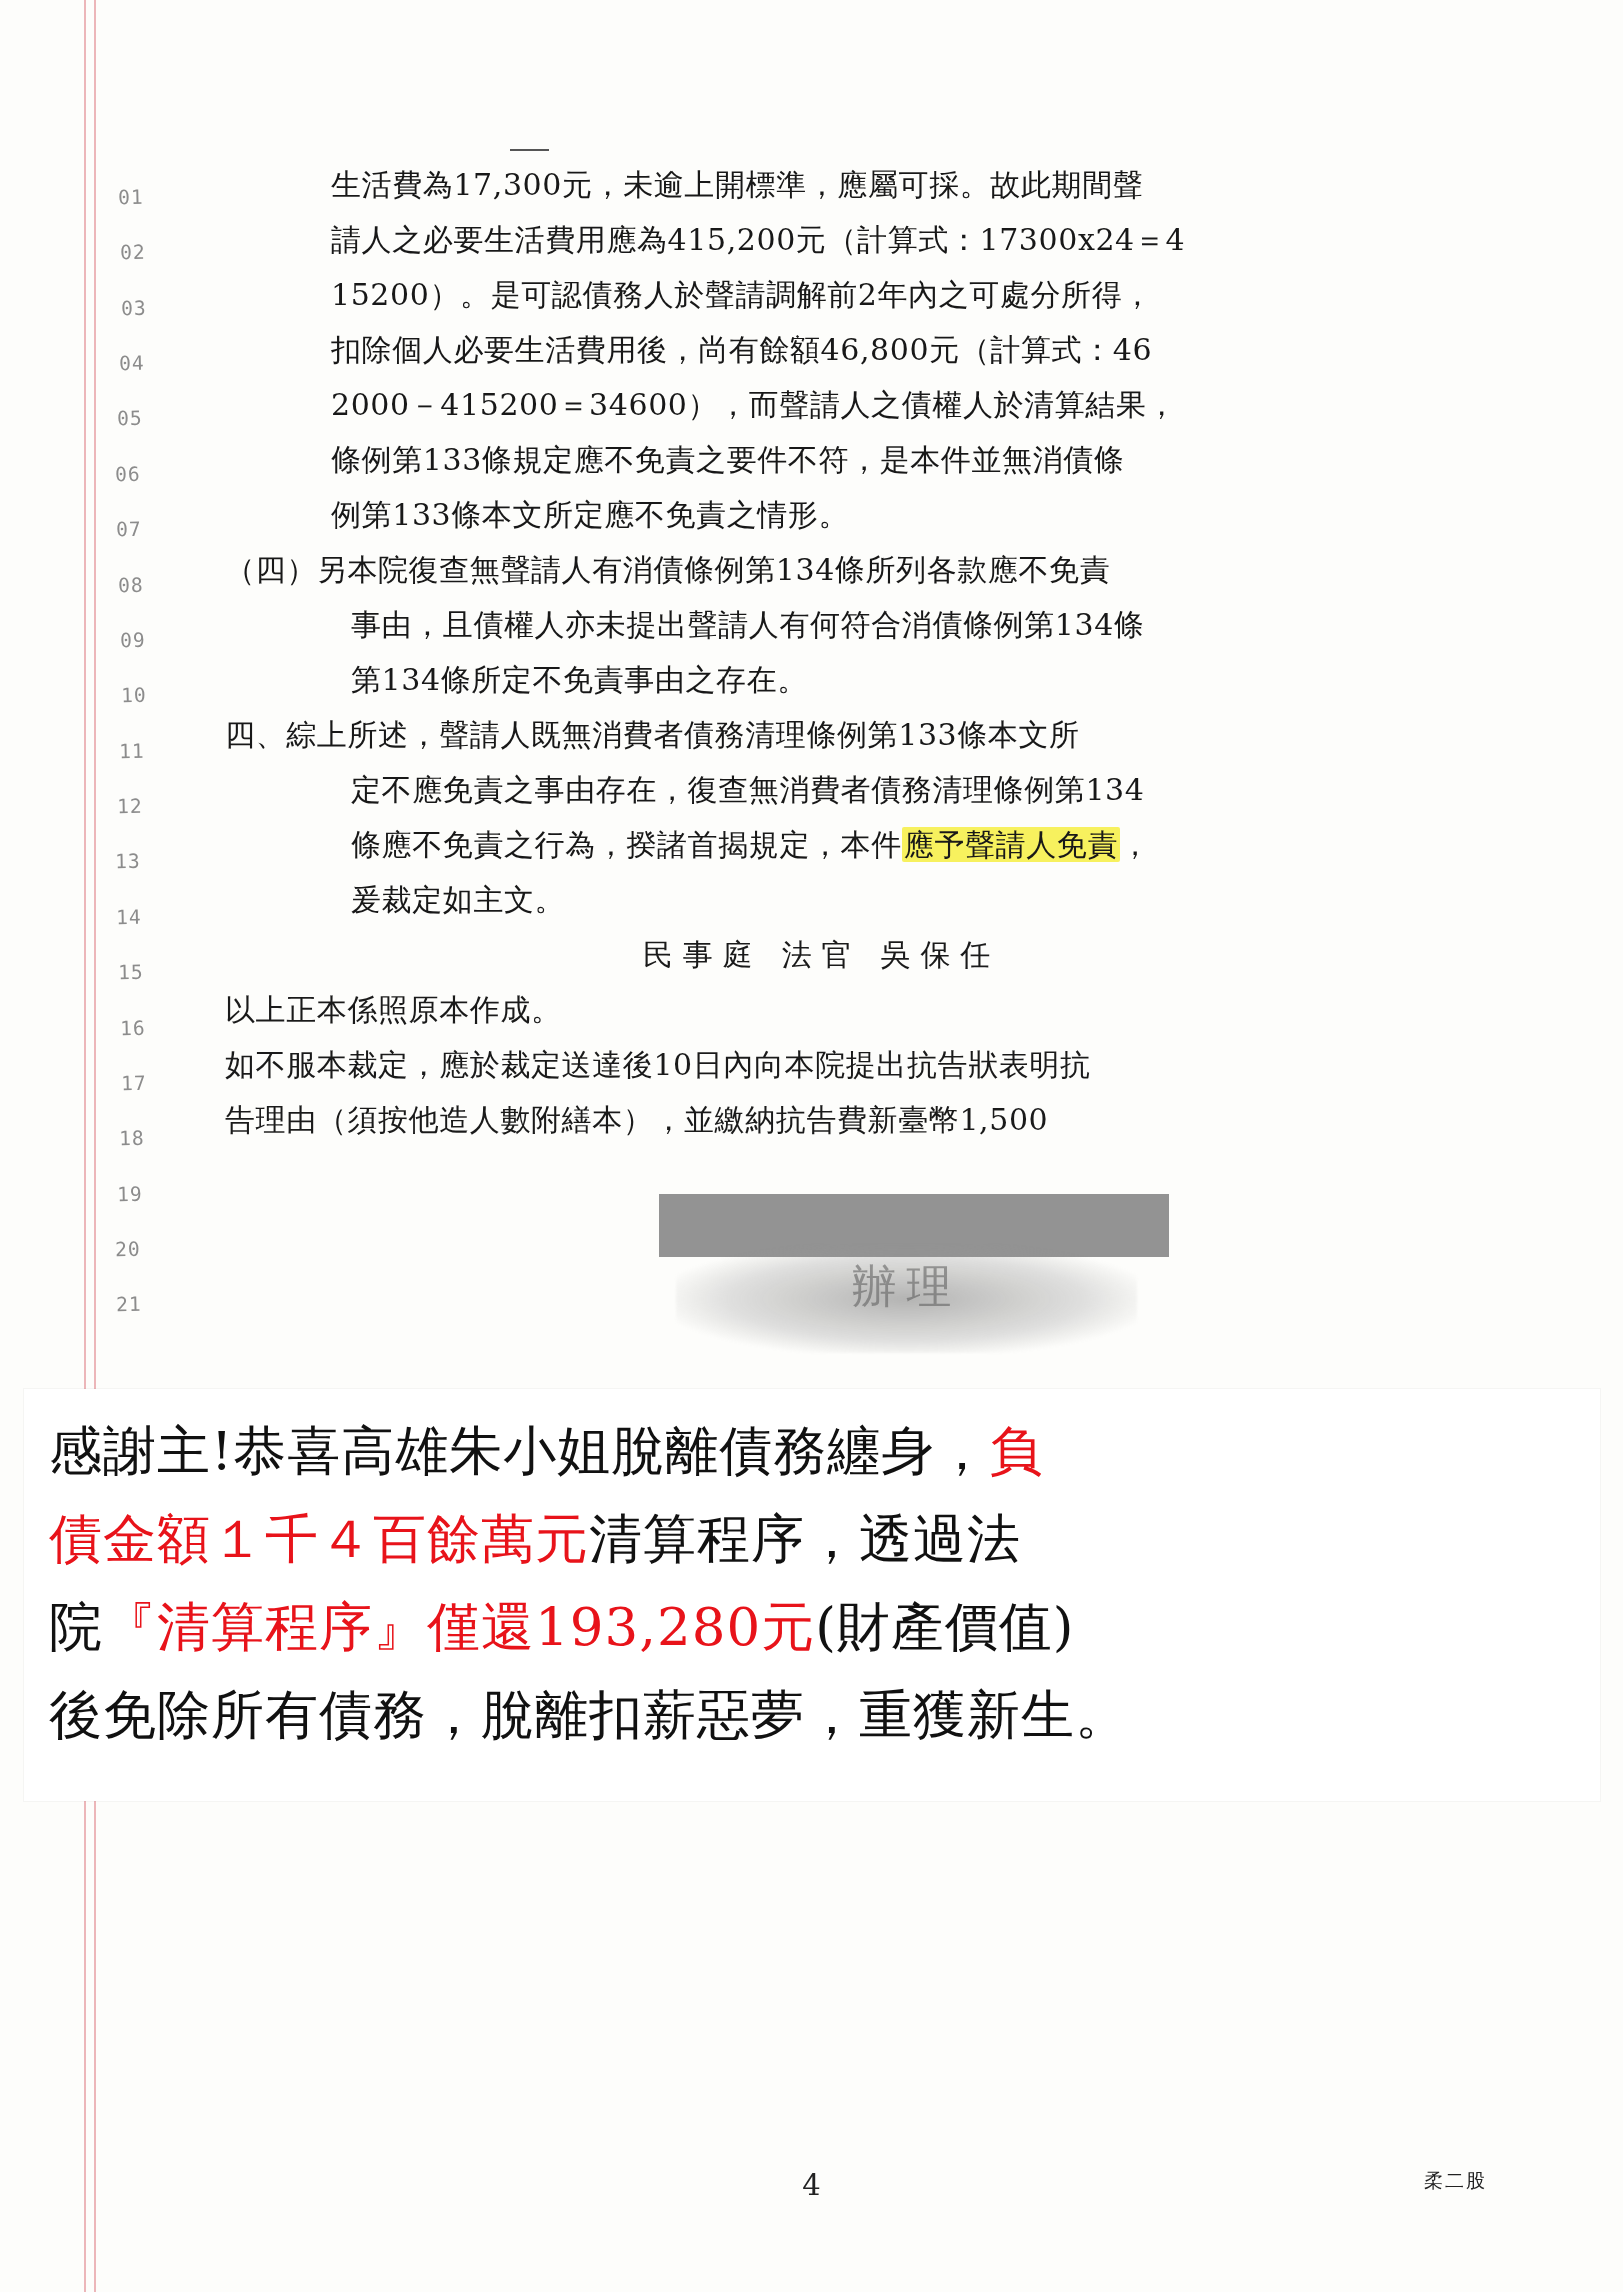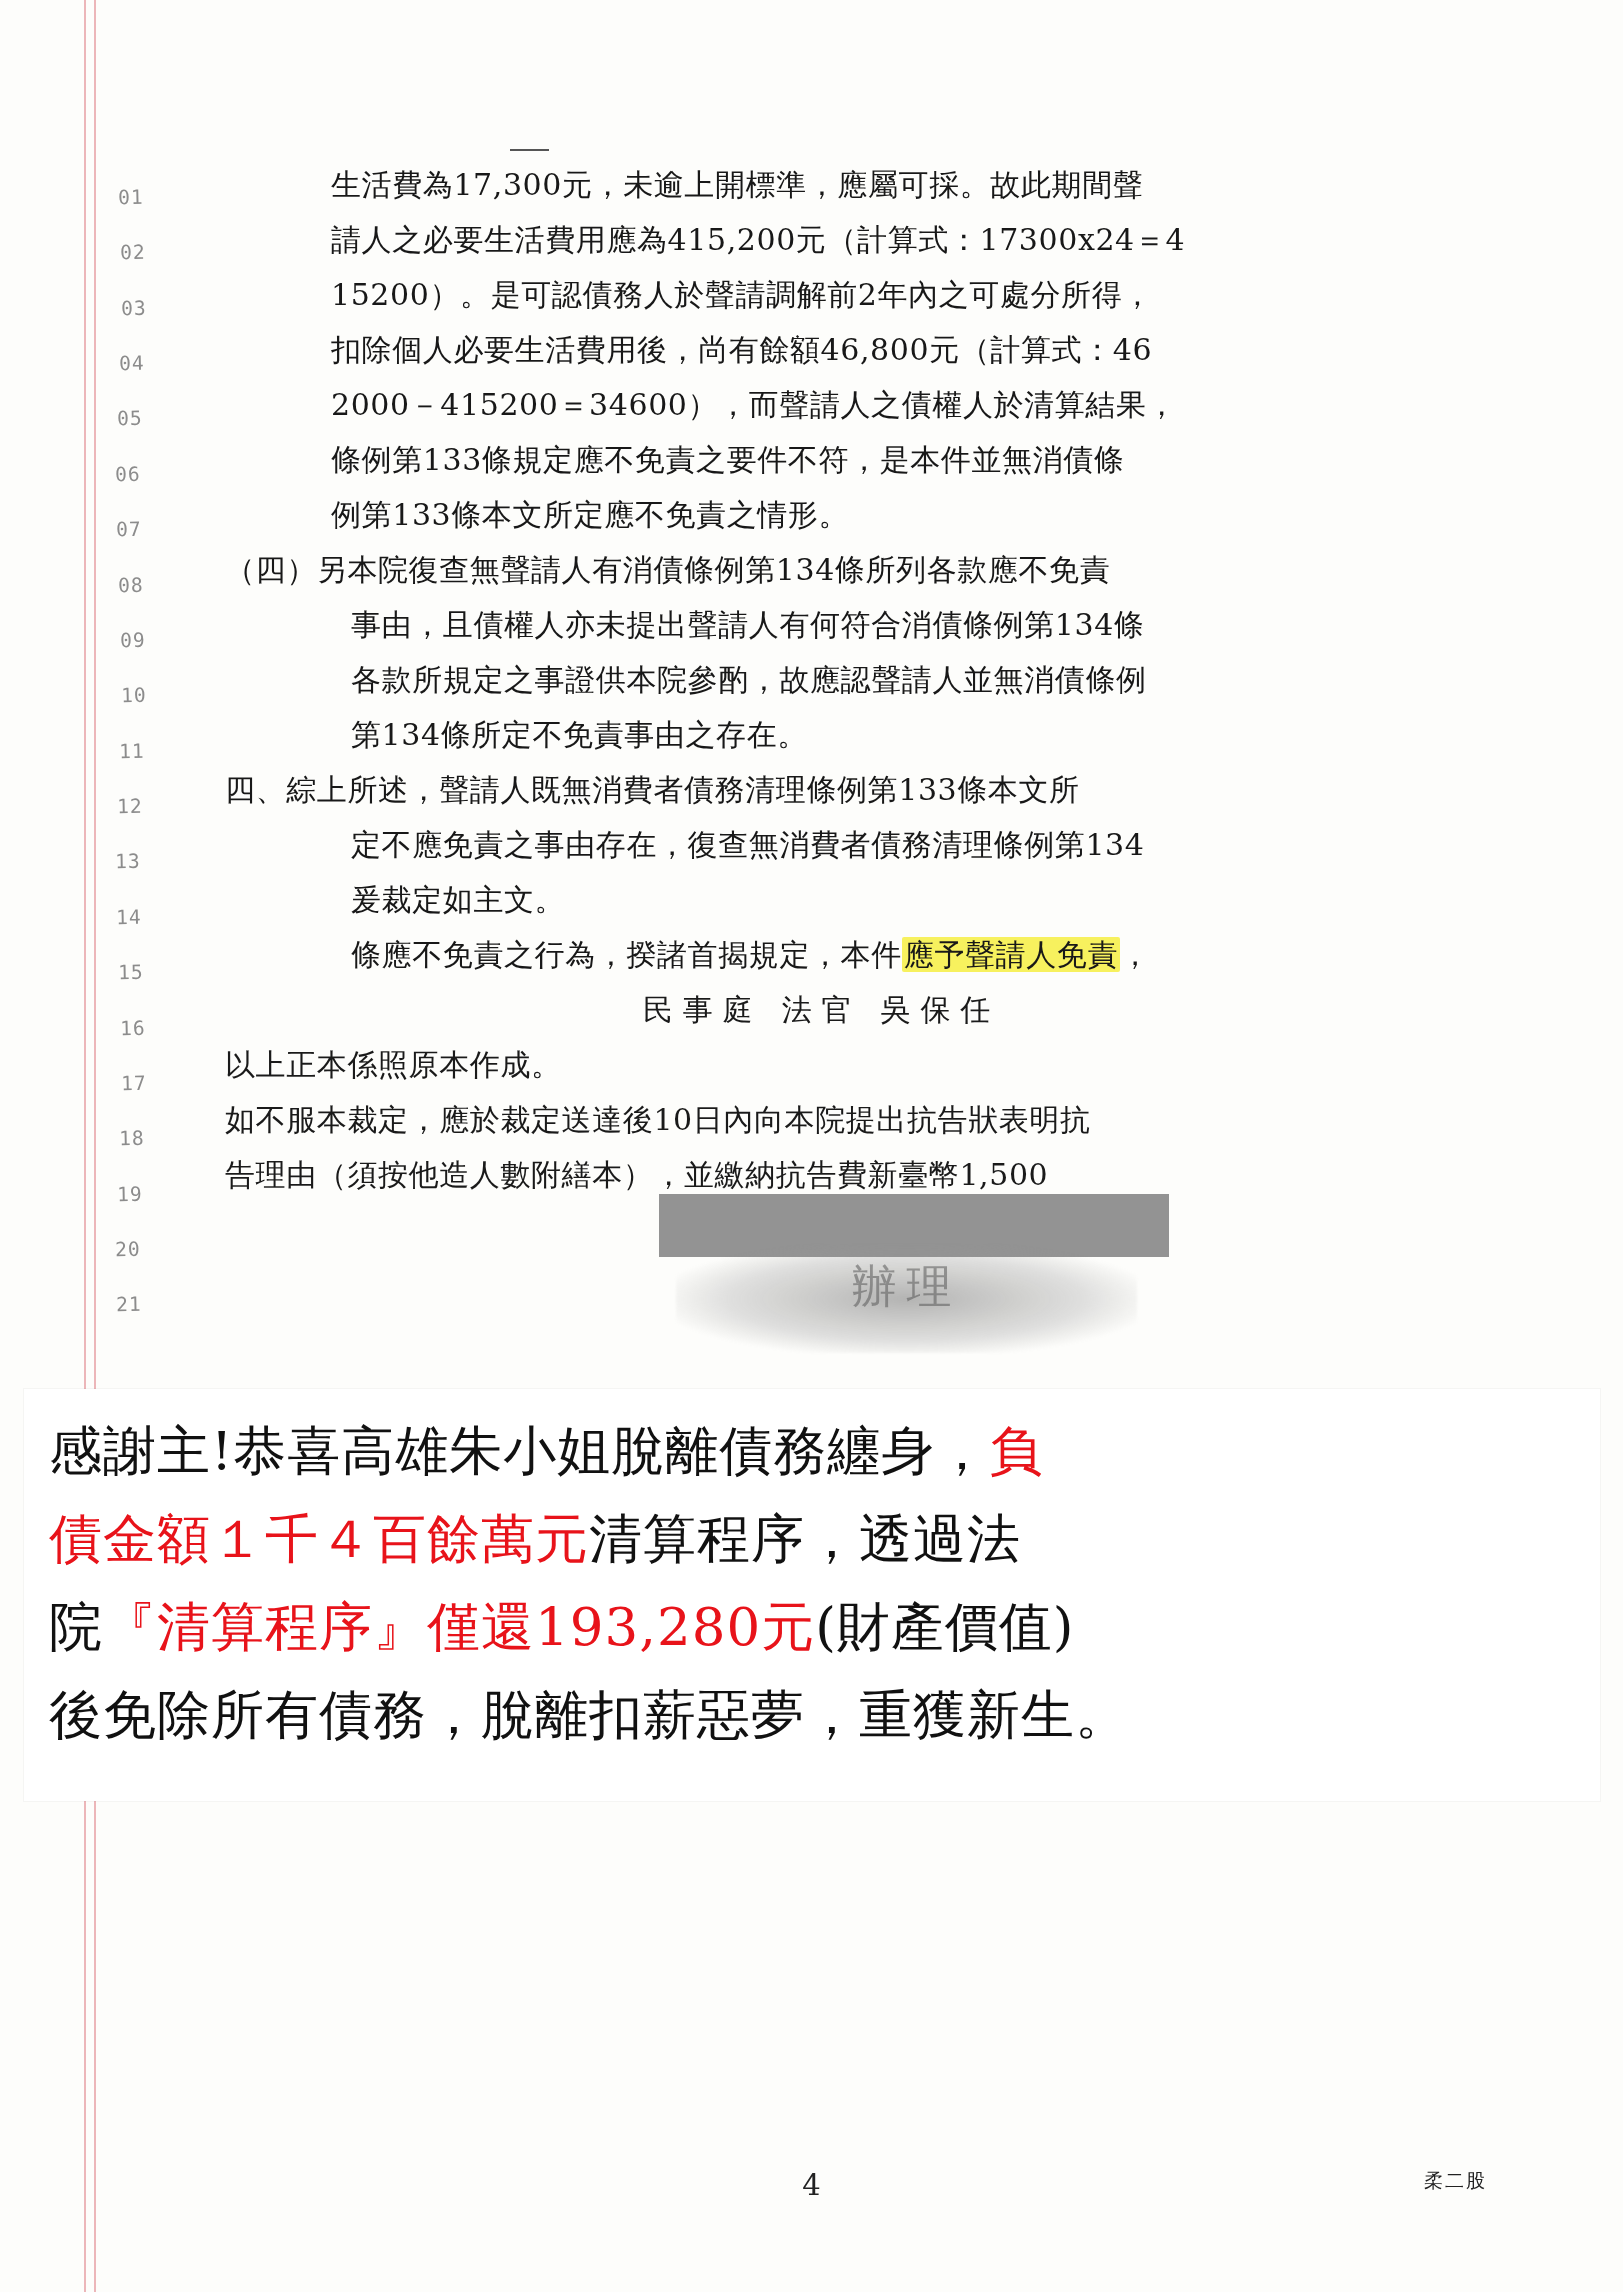--- a/index.html
+++ b/index.html
@@ -215,26 +215,25 @@
   <div class="doc-body" id="doc-body">
       <div class="doc-line indent-2"><span>生活費為17,300元，未逾上開標準，應屬可採。故此期間聲</span></div>
       <div class="doc-line indent-2"><span>請人之必要生活費用應為415,200元（計算式：17300x24＝4</span></div>
       <div class="doc-line indent-2"><span>15200）。是可認債務人於聲請調解前2年內之可處分所得，</span></div>
       <div class="doc-line indent-2"><span>扣除個人必要生活費用後，尚有餘額46,800元（計算式：46</span></div>
       <div class="doc-line indent-2"><span>2000－415200＝34600），而聲請人之債權人於清算結果，</span></div>
       <div class="doc-line indent-2"><span>條例第133條規定應不免責之要件不符，是本件並無消債條</span></div>
       <div class="doc-line indent-2"><span>例第133條本文所定應不免責之情形。</span></div>
       <div class="doc-line" style="padding-left: 0px; margin-left: -55px;"><span>（四）另本院復查無聲請人有消債條例第134條所列各款應不免責</span></div>
       <div class="doc-line indent-3"><span>事由，且債權人亦未提出聲請人有何符合消債條例第134條</span></div>
-      <div class="doc-line indent-3"><span>各款所規定之事證供本院參酌，故應認聲請人並無消債條例</span></div>
       <div class="doc-line indent-3"><span>第134條所定不免責事由之存在。</span></div>
       <div class="doc-line" style="padding-left: 0px; margin-left: -55px;"><span>四、綜上所述，聲請人既無消費者債務清理條例第133條本文所</span></div>
       <div class="doc-line indent-3"><span>定不應免責之事由存在，復查無消費者債務清理條例第134</span></div>
+      <div class="doc-line indent-3"><span>條應不免責之行為，揆諸首揭規定，本件</span><span class="hl">應予聲請人免責</span><span>，</span></div>
       <div class="doc-line indent-3"><span>爰裁定如主文。</span></div>
-      <div class="doc-line indent-3"><span>條應不免責之行為，揆諸首揭規定，本件</span><span class="hl">應予聲請人免責</span><span>，</span></div>
       <div class="judge-line">民事庭 法官 吳保任</div>
       <div class="tail-line" style="margin-left: -55px;">以上正本係照原本作成。</div>
       <div class="tail-line" style="margin-left: -55px;">如不服本裁定，應於裁定送達後10日內向本院提出抗告狀表明抗</div>
       <div class="tail-line" style="margin-left: -55px;">告理由（須按他造人數附繕本），並繳納抗告費新臺幣1,500</div>
     </div>
 
   <div class="redaction"></div>
   <div class="stamp-smudge"></div>
   <div class="stamp-text">辦理</div>
 

